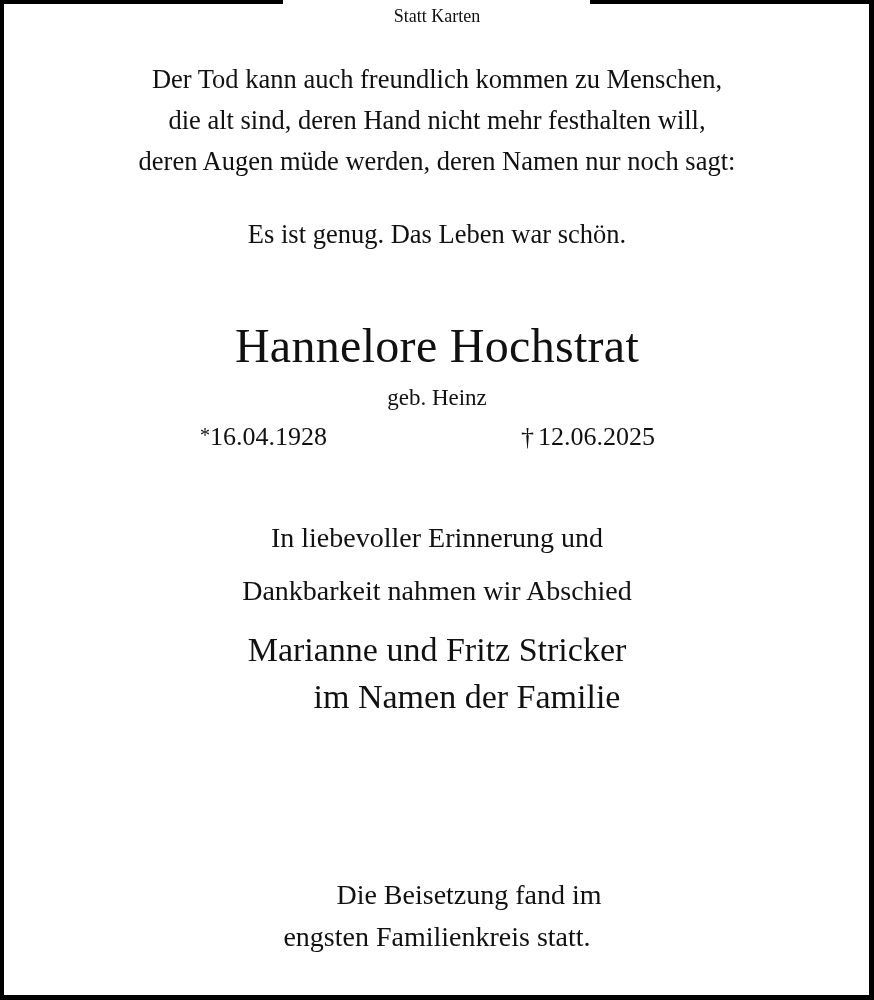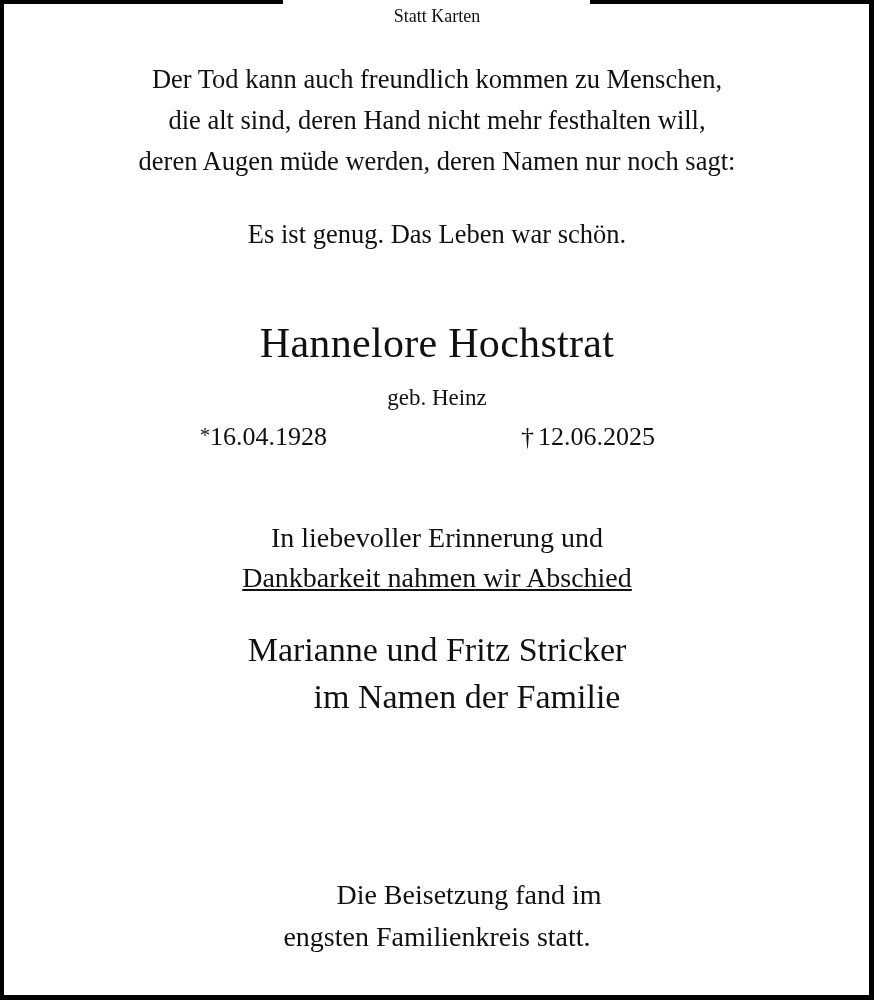--- a/index.html
+++ b/index.html
@@ -47,21 +47,21 @@
     .header-label {
       top: 7px;
       font-size: 18px;
     }
     .quote {
       font-size: 26.5px;
       text-align: center;
     }
     .name {
       top: 322px;
-      font-size: 42px;
+      font-size: 48px;
       letter-spacing: 0.3px;
     }
     .maiden {
       top: 386px;
       font-size: 23px;
     }
     .date {
       position: absolute;
       top: 424px;
       font-size: 26px;
@@ -113,21 +113,21 @@
 
 <div class="date birth">
   <span class="sym">*</span><span>16.04.1928</span>
 </div>
 <div class="date death">
   <span class="sym">†</span><span>12.06.2025</span>
 </div>
 
 <div>
   <div class="line memory" style="top:524px;">In liebevoller Erinnerung und</div>
-  <div class="line memory" style="top:564px;text-decoration:underline;">Dankbarkeit nahmen wir Abschied</div>
+  <div class="line memory" style="top:577px;">Dankbarkeit nahmen wir Abschied</div>
 </div>
 
 <div>
   <div class="line family" style="top:633px;">Marianne und Fritz Stricker</div>
   <div class="line family" style="top:680px;margin-left:30px;">im Namen der Familie</div>
 </div>
 
 <div>
   <div class="line burial" style="top:881px;padding-left:32px;">Die Beisetzung fand im</div>
   <div class="line burial" style="top:923px;">engsten Familienkreis statt.</div>

